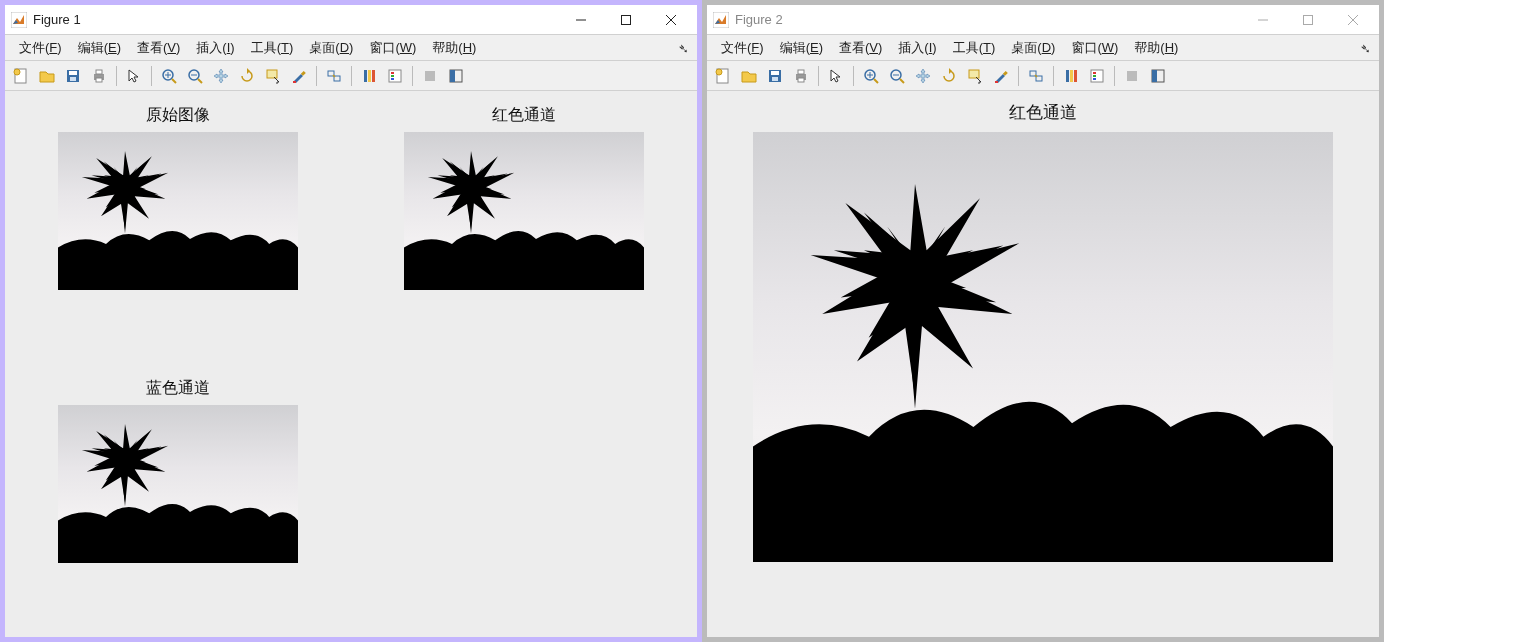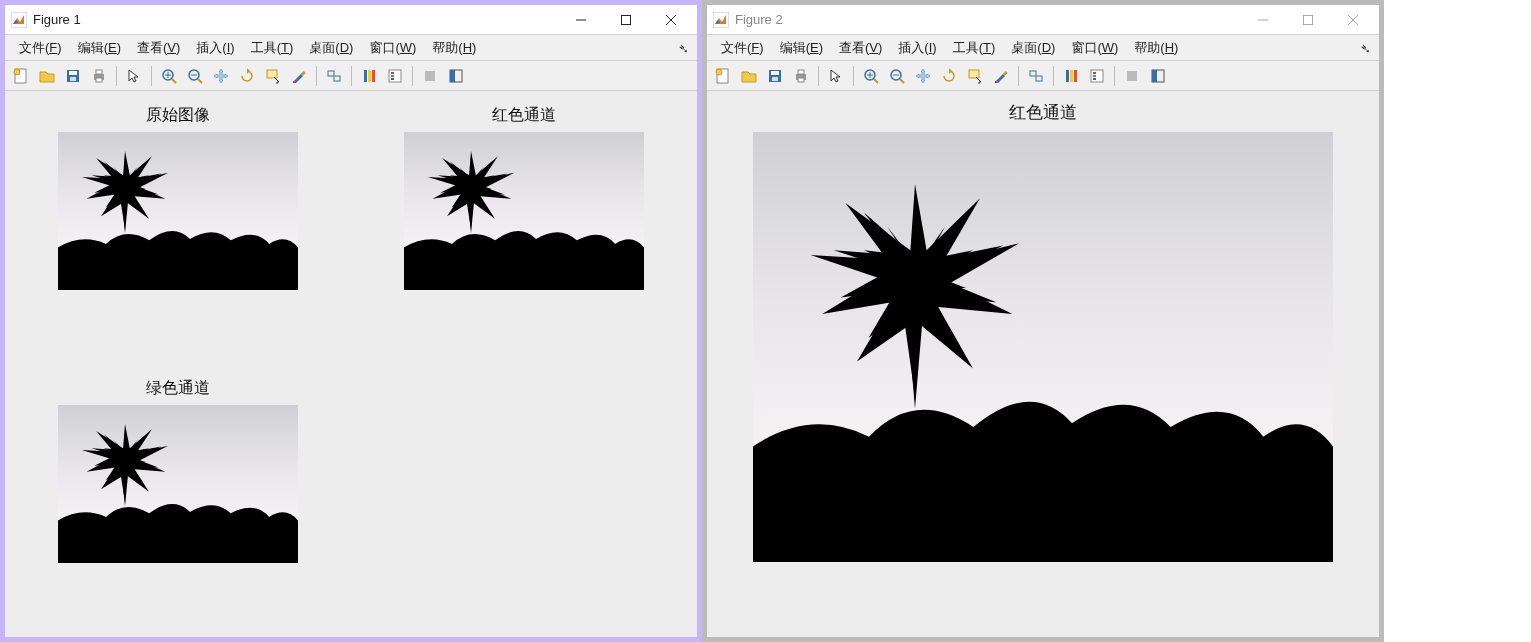--- a/index.html
+++ b/index.html
@@ -386,21 +386,21 @@
             <div class="leaf-mass"><svg viewBox="0 0 100 100" preserveAspectRatio="none" width="100%" height="100%">
                   <use href="#leaf-mass-shape"></use>
                 </svg></div>
             <div class="leaf-main"><svg viewBox="0 0 100 100" preserveAspectRatio="none" width="100%" height="100%">
                   <use href="#leaf-main-shape"></use>
                 </svg></div>
           </div>
         </div>
       </div>
       <div class="subplot">
-        <div class="subplot-title">绿色通道</div>
+        <div class="subplot-title">蓝色通道</div>
         <div class="image-box variant-blue">
           <div class="leaf-scene">
             <div class="leaf-mass"><svg viewBox="0 0 100 100" preserveAspectRatio="none" width="100%" height="100%">
                   <use href="#leaf-mass-shape"></use>
                 </svg></div>
             <div class="leaf-main"><svg viewBox="0 0 100 100" preserveAspectRatio="none" width="100%" height="100%">
                   <use href="#leaf-main-shape"></use>
                 </svg></div>
           </div>
         </div>

